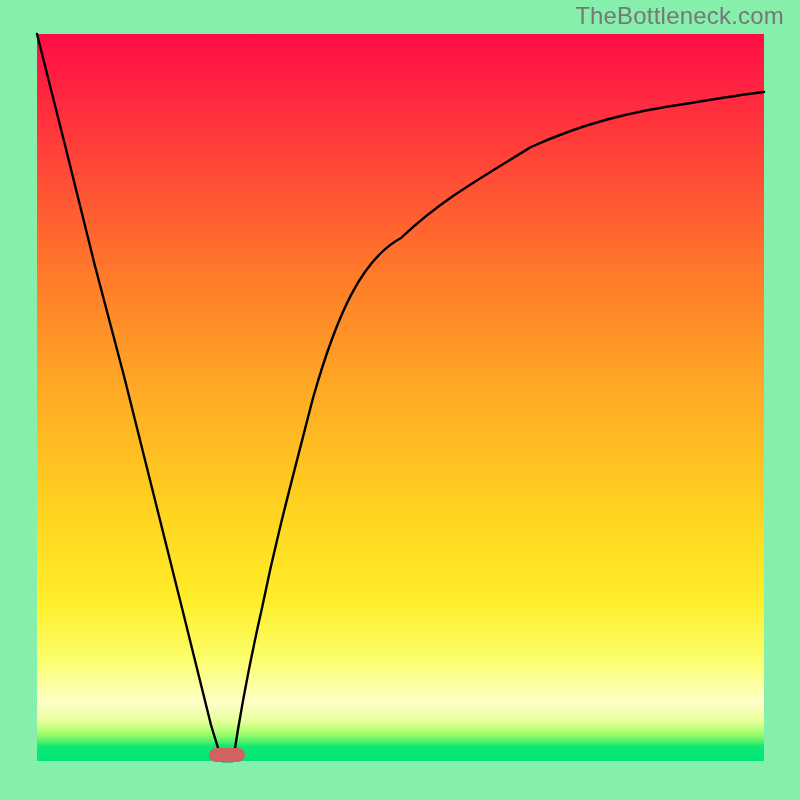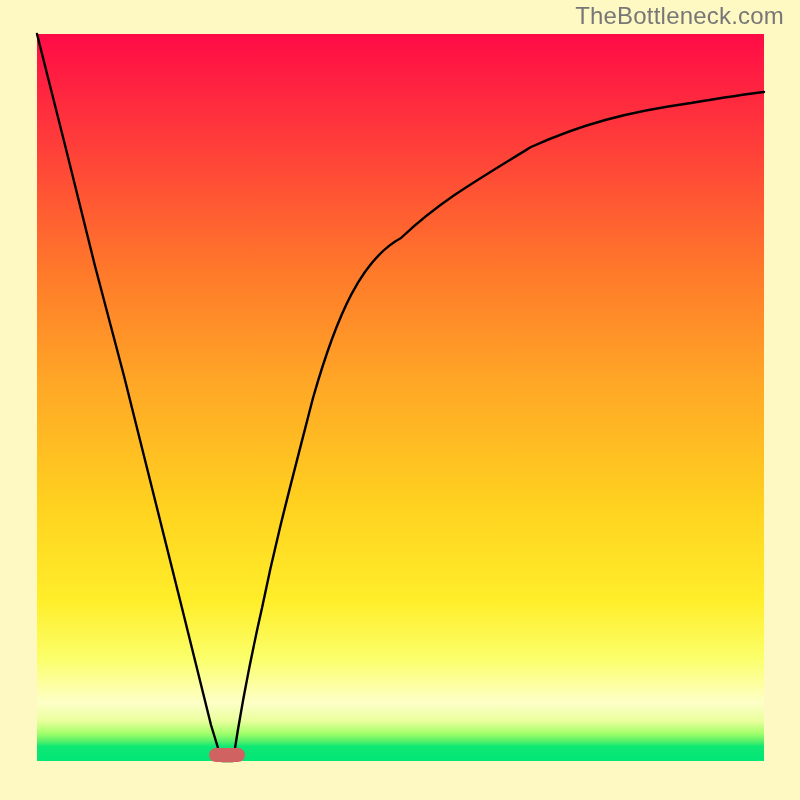--- a/index.html
+++ b/index.html
@@ -8,21 +8,21 @@
     width: 800px;
     height: 800px;
     background: #000;
     overflow: hidden;
     font-family: Arial, Helvetica, sans-serif;
   }
   .frame {
     position: relative;
     width: 800px;
     height: 800px;
-    background: #fef9c3;
+    background: #86efac;
   }
   .watermark {
     position: absolute;
     top: 2px;
     right: 16px;
     color: #777;
     font-size: 24px;
     letter-spacing: 0.2px;
     font-weight: 400;
     z-index: 10;

